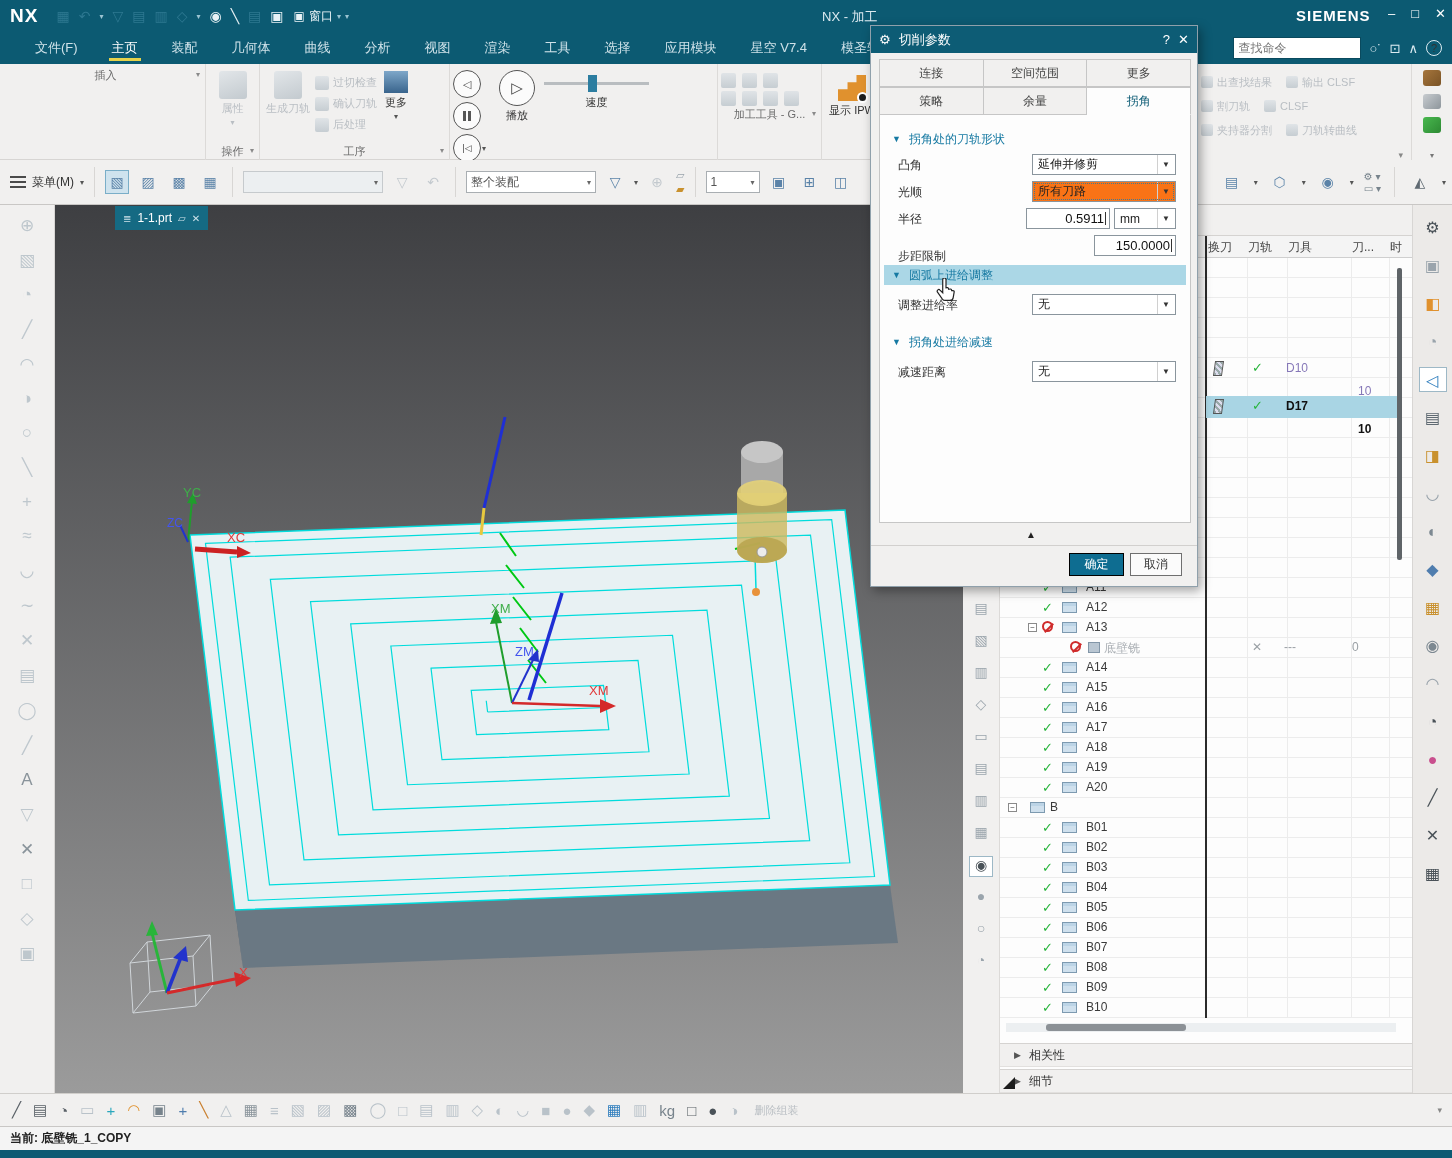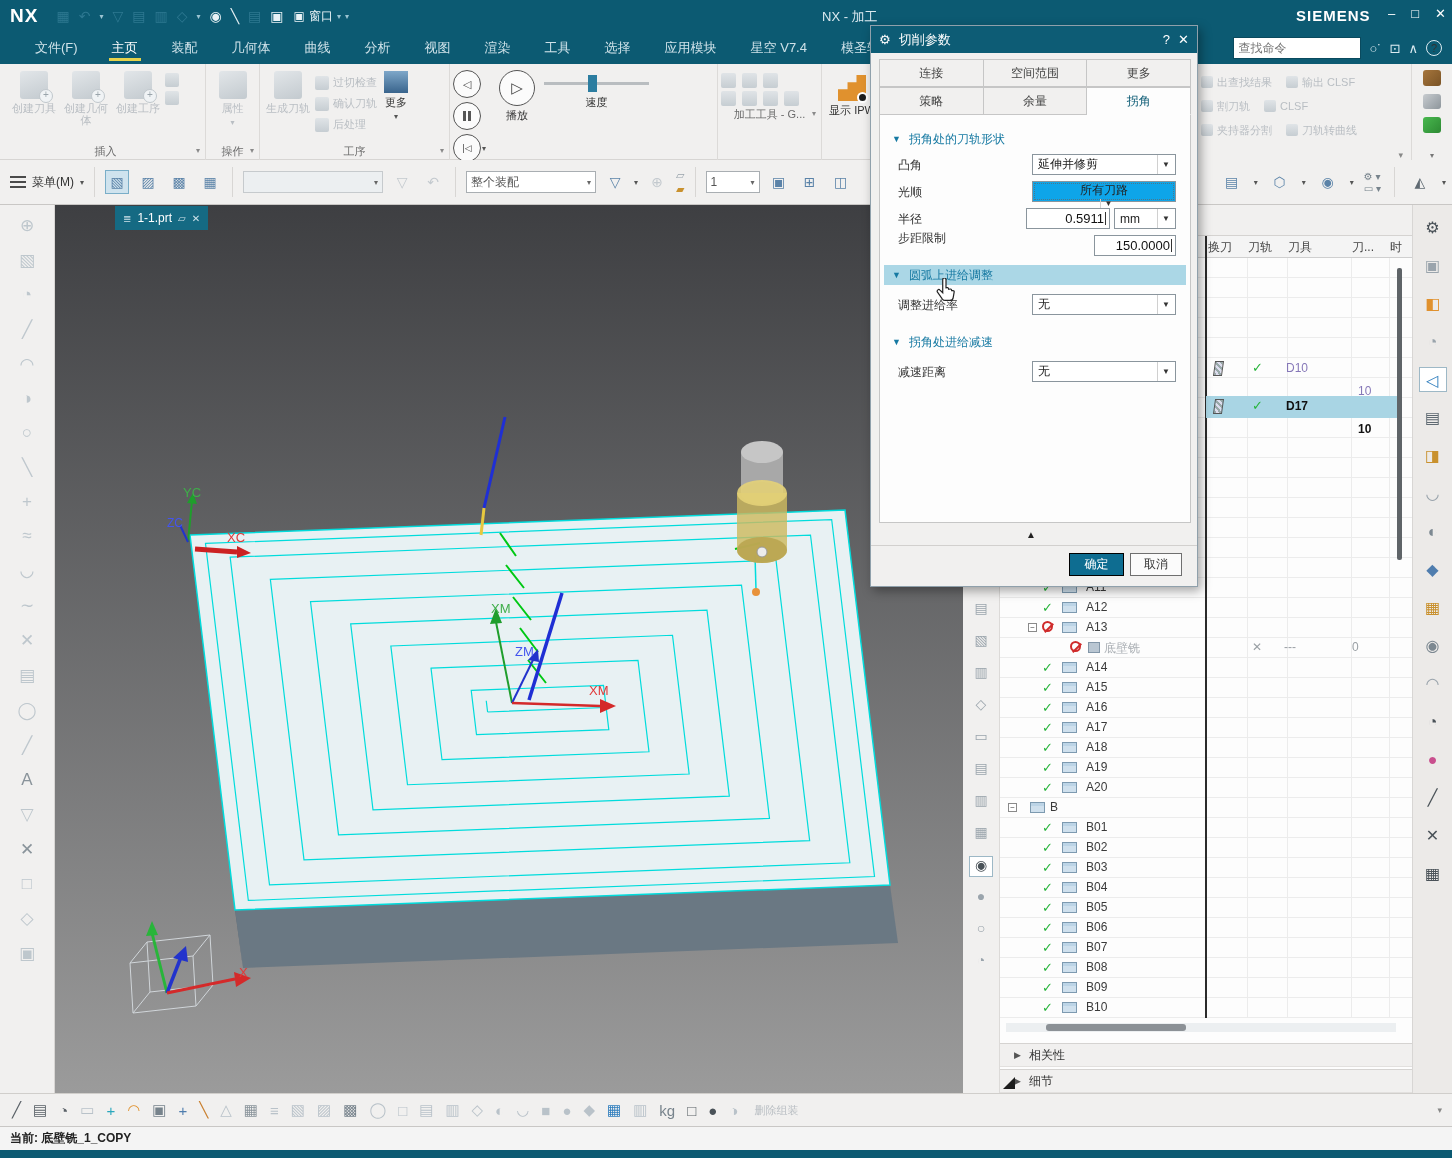--- a/index.html
+++ b/index.html
@@ -132,21 +132,21 @@
   .dtab{flex:1;border:1px solid #c6c6c6;border-left:none;background:#f1f0ef;display:flex;align-items:center;justify-content:center;font-size:12px;color:#444;}
   .dtab:first-child{border-left:1px solid #c6c6c6;}
   .dtab.on{background:#fdfdfd;color:#0d5c75;border-bottom:1px solid #fdfdfd;}
   #dlg-content{position:absolute;left:8px;top:89px;width:312px;height:408px;background:#fdfdfd;border:1px solid #c6c6c6;border-top:none;}
   .dsec{position:absolute;left:4px;width:302px;height:20px;display:flex;align-items:center;gap:8px;padding-left:8px;font-size:12px;color:#1679a2;}
   .dsec .tri{font-size:9px;}
   .dsec.hl{background:#abd7e6;}
   .dlab{position:absolute;left:18px;font-size:12px;color:#333;}
   .dsel{position:absolute;height:21px;border:1px solid #8a959d;background:#fff;display:flex;align-items:center;justify-content:space-between;padding:0 5px;font-size:12px;color:#222;}
   .dsel .da{font-size:8px;color:#333;border-left:1px solid #d0d0d0;padding-left:4px;margin-left:4px;height:100%;display:flex;align-items:center;}
-  .dsel.hl{background:#0ea5e9;outline:1px dotted #4a788c;outline-offset:-3px;flex-direction:column;}
+  .dsel.hl{background:#f97316;outline:1px dotted #4a788c;outline-offset:-3px;}
   .dinp{position:absolute;height:21px;border:1px solid #8a959d;background:#fff;font-size:13px;color:#111;display:flex;align-items:center;justify-content:flex-end;padding:0 3px;font-family:"Liberation Mono","DejaVu Sans Mono",monospace;}
   .caretbar{display:inline-block;width:1px;height:13px;background:#333;margin-left:1px;}
   #dlg-collapse{position:absolute;left:155px;top:503px;font-size:10px;color:#222;}
   #dlg-sepline{position:absolute;left:0;top:519px;width:100%;height:1px;background:#d2d0ce;}
   .dbtn{position:absolute;top:527px;height:23px;display:flex;align-items:center;justify-content:center;font-size:12px;}
   #btn-ok{left:198px;width:55px;background:#0e6d91;color:#ffffff;border:1px solid #000000;}
   #btn-cancel{left:259px;width:52px;background:#fbfbfb;color:#333;border:1px solid #6f6f6f;}
   #hand-cursor{left:936px;top:278px;z-index:60;}
 </style>
 </head>
@@ -205,38 +205,20 @@
       <input id="cmd-search" placeholder="查找命令" style="">
       <span class="mbi">○˙</span>
       <span class="mbi">⊡</span>
       <span class="mbi">∧</span>
       <span class="qmark">?</span>
     </div>
   </div>
 
   <div id="ribbon" class="abs">
     <div class="rgroup" style="width:200px">
-      <div class="rbody">
-        <div class="bb">
-            <span class="bigicon plus"></span>
-            <span>创建刀具</span>
-          </div>
-        <div class="bb">
-            <span class="bigicon plus"></span>
-            <span>创建几何体</span>
-          </div>
-        <div class="bb">
-            <span class="bigicon plus"></span>
-            <span>创建工序</span>
-          </div>
-        <div class="smcol">
-            <span class="smico"></span>
-            <span class="smico"></span>
-          </div>
-      </div>
       <div class="rlabel"><span>插入</span><i class="dn">▾</i></div>
     </div>
     <div class="rgroup" style="width:54px">
       <div class="rbody">
         <div class="bb">
             <span class="bigicon"></span>
             <span>属性</span>
             <i class="dn" style="font-size:8px;color:#b9bec3">▾</i>
           </div>
       </div>
@@ -830,21 +812,21 @@
         </div>
       <div class="dlab" style="top:96px">半径</div>
       <div class="dinp" style="left:146px;top:93px;width:84px">
           <span>0.5911</span>
           <span class="caretbar"></span>
         </div>
       <div class="dsel" style="left:234px;top:93px;width:62px">
           <span>mm</span>
           <span class="da">▼</span>
         </div>
-      <div class="dlab" style="top:115px">步距限制</div>
+      <div class="dlab" style="top:133px">步距限制</div>
       <div class="dinp" style="left:214px;top:120px;width:82px">
           <span>150.0000</span>
           <span class="caretbar"></span>
         </div>
       <div class="dsec hl" style="top:150px">
           <span class="tri">▼</span>
           <span>圆弧上进给调整</span>
         </div>
       <div class="dlab" style="top:182px">调整进给率</div>
       <div class="dsel" style="left:152px;top:179px;width:144px">

